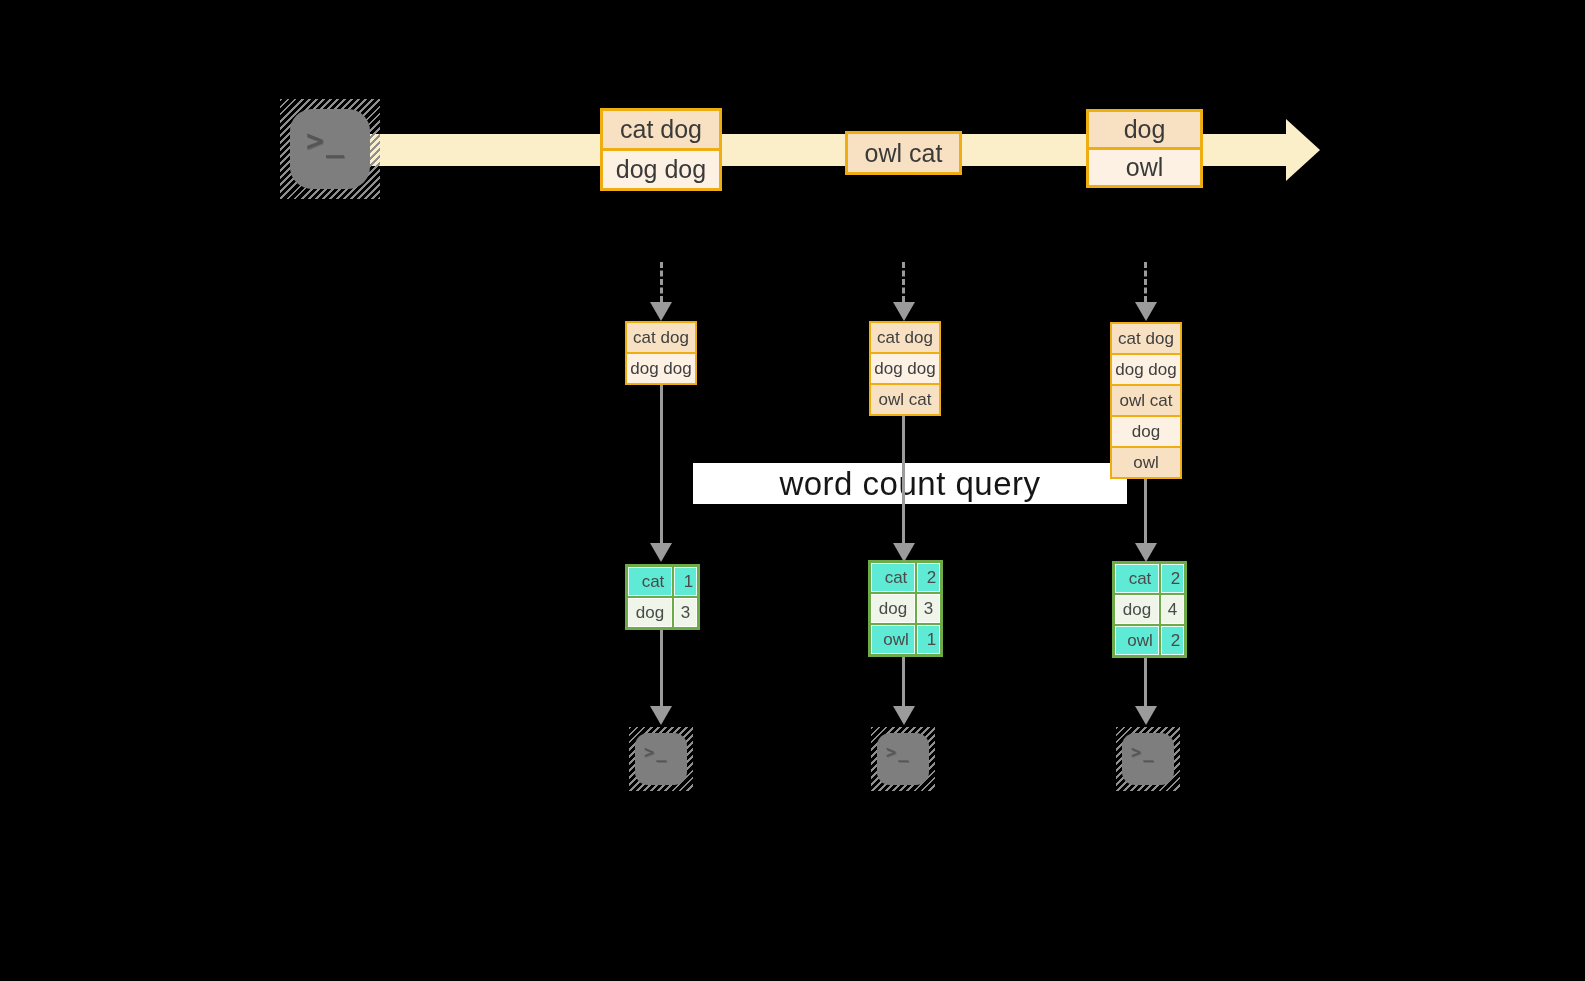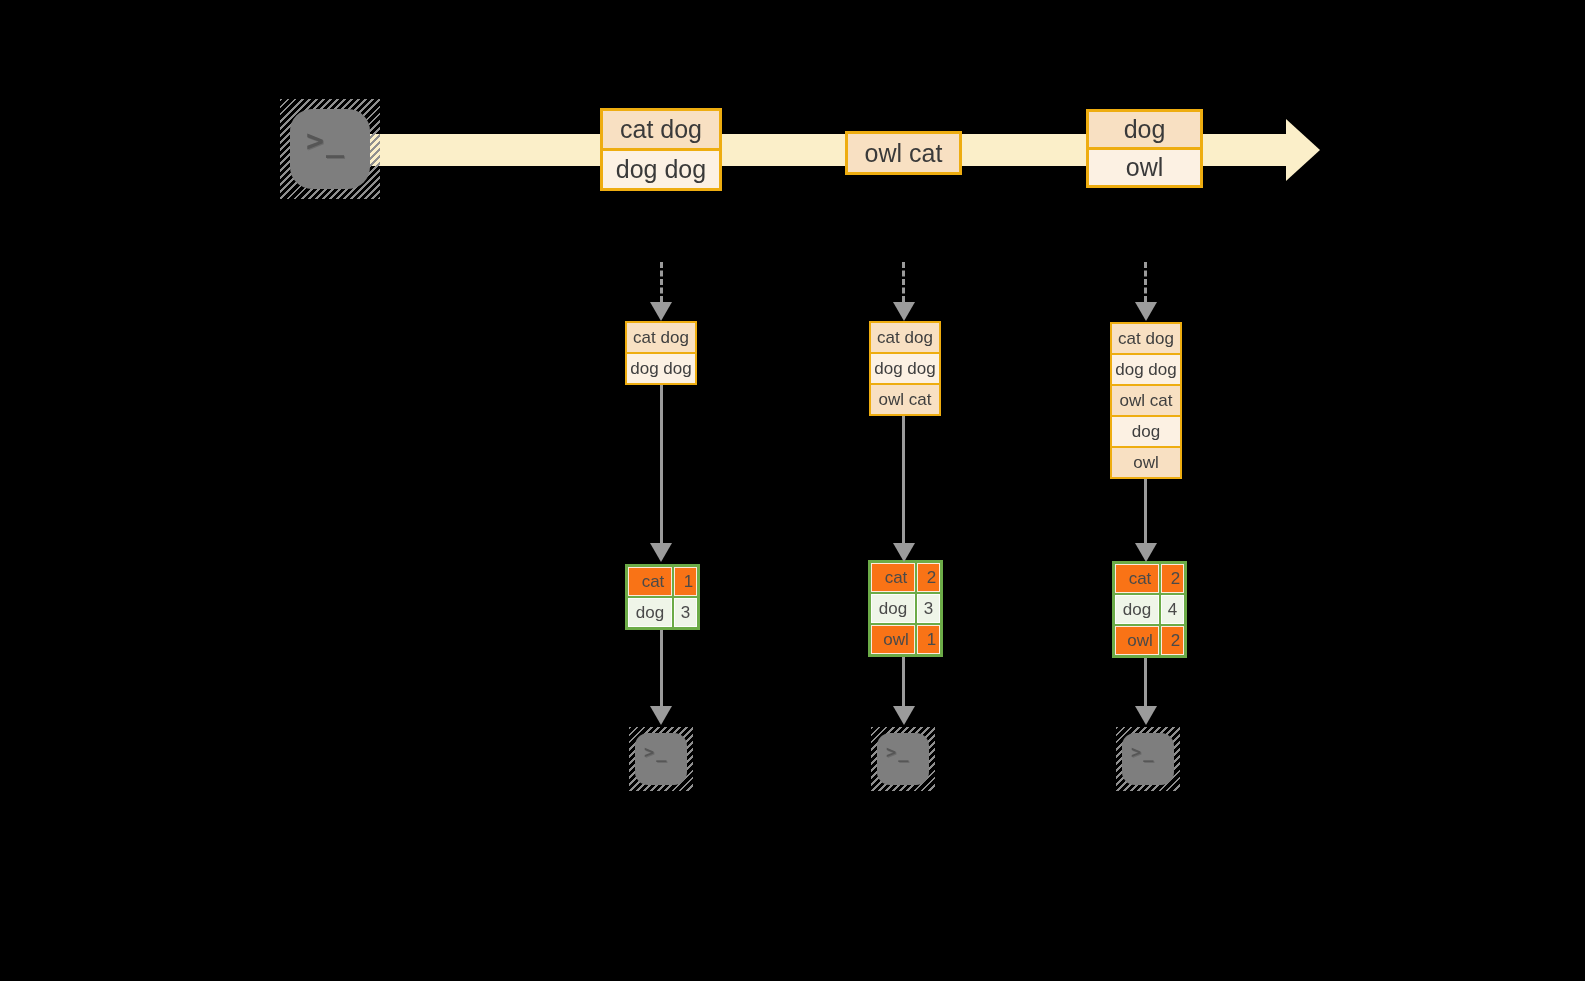--- a/index.html
+++ b/index.html
@@ -57,21 +57,21 @@
   
   .counts {
     display:grid; grid-template-columns:44px 23px; gap:2px; padding:2px;
     background:#6CAB47; border:1px solid #6CAB47; z-index:4; box-sizing:content-box;
   }
   .cell {
     height:29px; display:flex; align-items:center; justify-content:center;
     font-size:17px; color:#4a4a4a;
     box-shadow: inset 0 0 0 1px rgba(255,255,255,0.85);
   }
-  .g-dark  { background:#f97316;padding-left:6px; }
+  .g-dark  { background:#5eead4;padding-left:6px; }
   .g-light { background:#EFF5E8; }
 
   
   .terminal { z-index:6; }
   .hatch {
     position:absolute; inset:0;
     background: repeating-linear-gradient(135deg, #8f8f8f 0px, #8f8f8f 2px, rgba(0,0,0,0) 2px, rgba(0,0,0,0) 5px);
   }
   .term-body { position:absolute; background:#7e7e7e; }
   .term-body.big   { inset:10px; border-radius:22px; }
@@ -128,20 +128,23 @@
     <div class="srow">owl cat</div>
   </div>
   <div class="abs stack" style="left:1110px;top:322px;width:72px">
     <div class="srow">cat dog</div>
     <div class="srow">dog dog</div>
     <div class="srow">owl cat</div>
     <div class="srow">dog</div>
     <div class="srow">owl</div>
   </div>
 
+  <div class="abs query-band">
+    <span>word count query</span>
+  </div>
 
   <div class="abs sline" style="left:660px;top:385px;height:158px"></div>
   <div class="abs ah-down" style="left:650px;top:543px"></div>
   <div class="abs sline" style="left:902px;top:416px;height:127px"></div>
   <div class="abs ah-down" style="left:893px;top:543px"></div>
   <div class="abs sline" style="left:1144px;top:479px;height:64px"></div>
   <div class="abs ah-down" style="left:1135px;top:543px"></div>
 
   <div class="abs counts" style="left:625px;top:564px">
     <div class="cell g-dark">cat</div>

